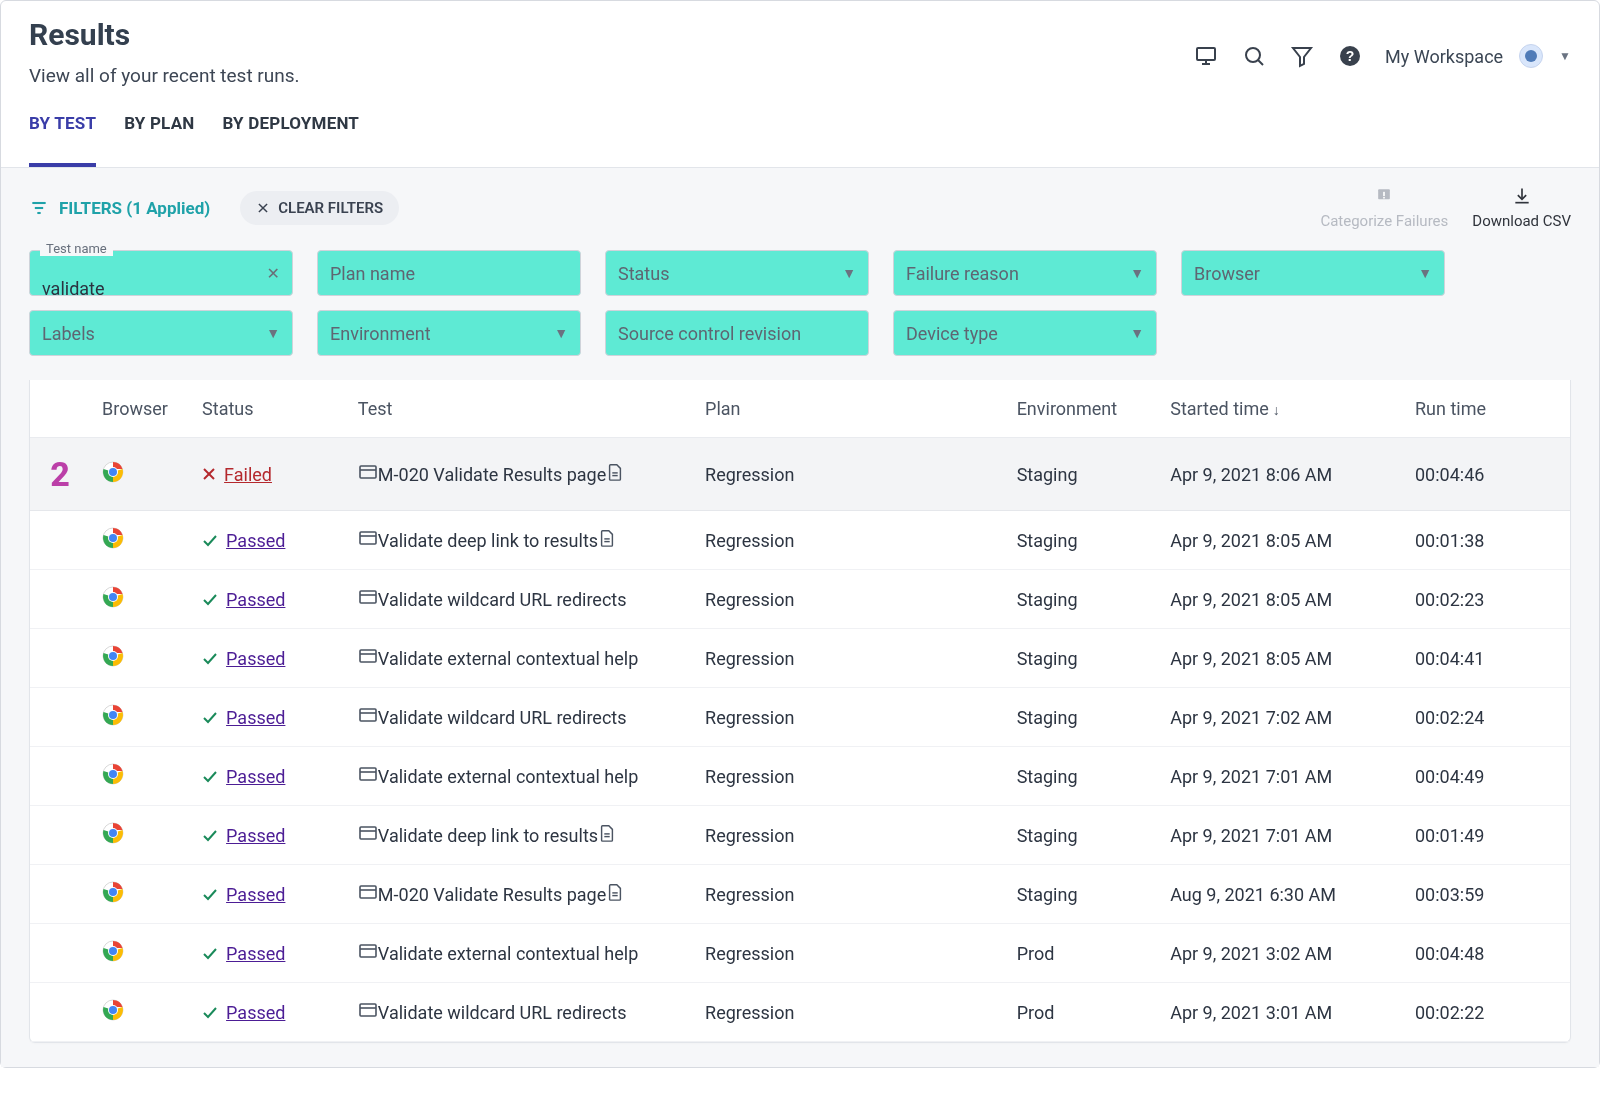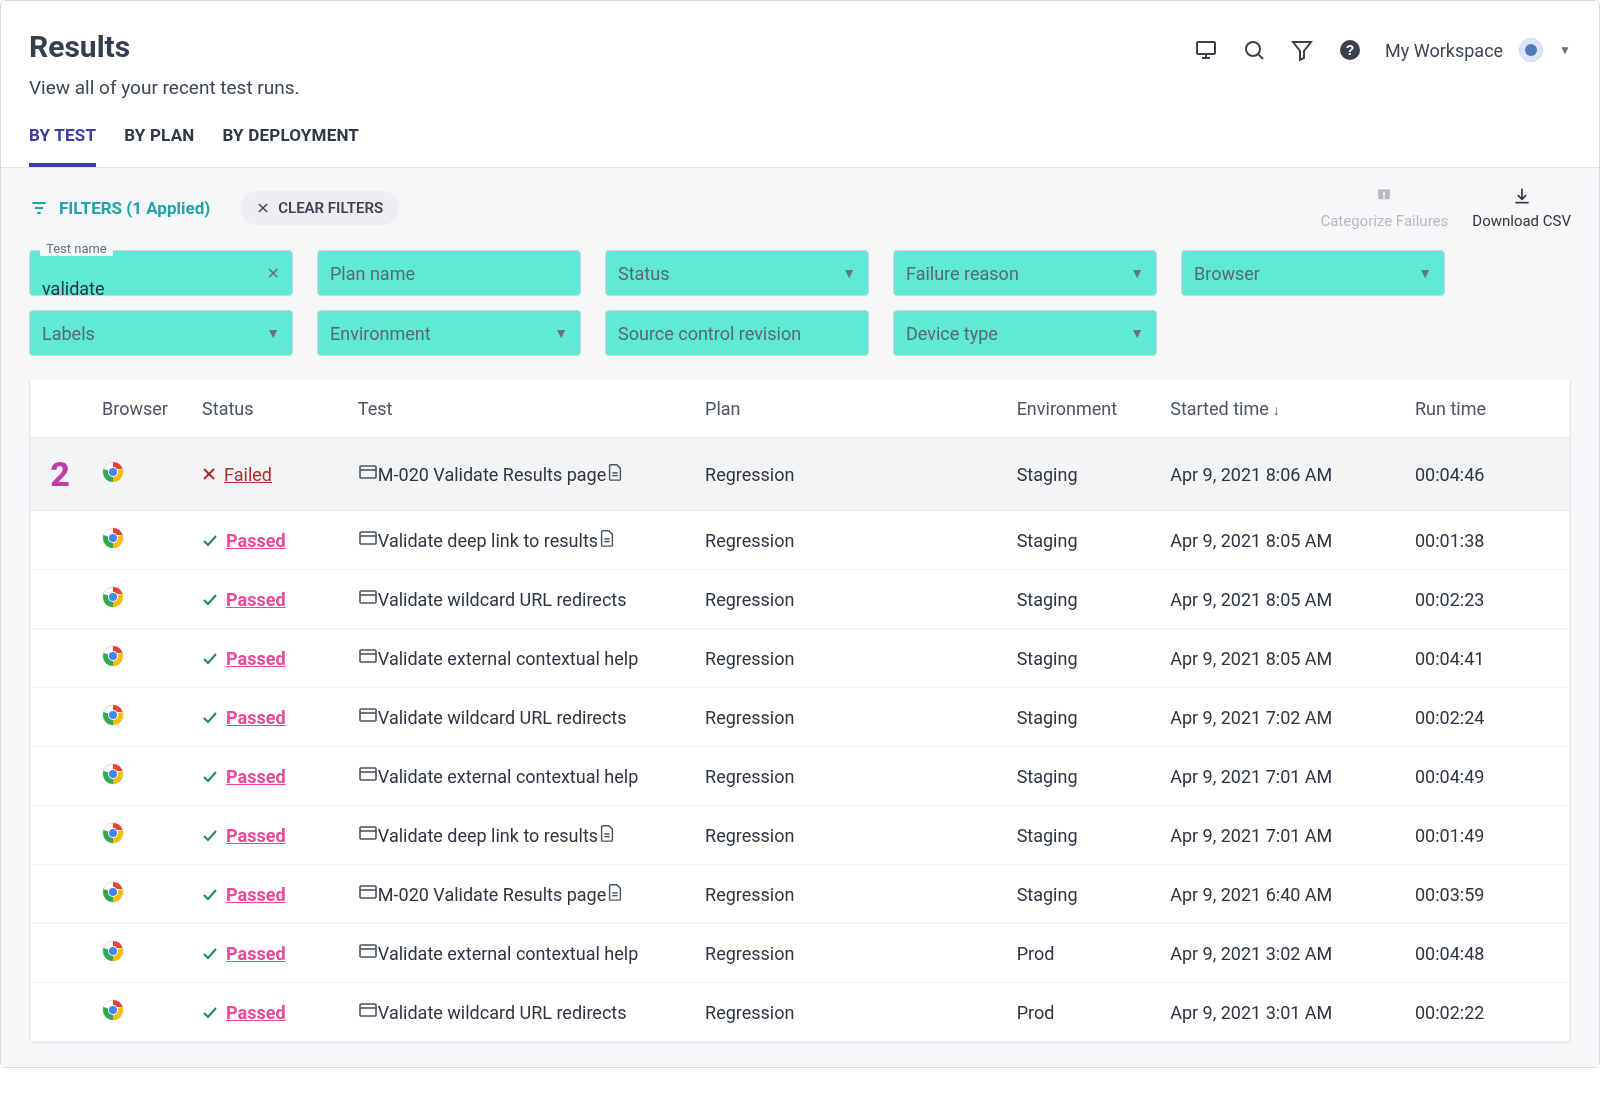--- a/index.html
+++ b/index.html
@@ -6,36 +6,36 @@
   body {
     font-family: -apple-system, BlinkMacSystemFont, "Segoe UI", Roboto, Helvetica, Arial, sans-serif;
     background: #fff;
     color: #2b3648;
     width: 1600px;
     height: 1113px;
     overflow: hidden;
   }
   .page { border: 1px solid #d7dae0; border-radius: 6px; }
   .header {
-    display: flex; align-items: flex-start; justify-content: space-between;
-    padding: 28px 28px 0 28px;
+    display: flex; align-items: center; justify-content: space-between;
+    padding: 16px 28px 0 28px;
   }
   .header-left h1 { font-size: 30px; font-weight: 700; color: #34404f; }
   .header-left .subtitle { margin-top: 12px; font-size: 19px; color: #3d4654; }
   .header-right { display: flex; align-items: center; gap: 22px; margin-top: 8px; }
   .icon-btn { width: 26px; height: 26px; display:inline-flex; align-items:center; justify-content:center; color:#39414d; cursor:pointer; }
   .workspace { display:flex; align-items:center; gap:16px; color:#3b4654; font-size:18px; cursor:pointer; }
   .avatar { width:24px; height:24px; border-radius:50%; background:#d9e6fb; display:inline-flex; align-items:center; justify-content:center; border:1px solid #c6d4ee;}
   .avatar-inner{ width:12px; height:12px; border-radius:50%; background:#4f7bb8;}
   .caret-down { font-size:12px; color:#6a7382; }
 
   .tabs {
     display:flex; gap:28px; padding: 26px 28px 0 28px; border-bottom:1px solid #e2e5ea;
   }
-  .tab { font-size:17px; font-weight:700; color:#2f3844; padding-bottom:18px; cursor:pointer; letter-spacing:0.2px;}
+  .tab { font-size:17px; font-weight:700; color:#2f3844; padding-bottom:30px; cursor:pointer; letter-spacing:0.2px;}
   .tab.active { color:#3a3da8; border-bottom:4px solid #3a3da8; }
 
   .toolbar-area { background:#f6f7f9; padding: 18px 28px 24px 28px; border-bottom: none; }
   .toolbar-top { display:flex; justify-content:space-between; align-items:center; }
   .filters-label { display:flex; align-items:center; gap:10px; color:#1fa2a9; font-weight:700; font-size:17px; cursor:pointer; }
   .filters-label svg { stroke:#1fa2a9; }
   .clear-chip {
     display:inline-flex; align-items:center; gap:8px;
     background:#eceef2; border-radius:20px; padding:8px 16px; margin-left:30px;
     color:#3a4250; font-weight:600; font-size:15px; cursor:pointer;
@@ -74,21 +74,21 @@
   .col-browser { width:84px; }
   .col-status { width:140px; }
   .col-test { width:312px; }
   .col-plan { width:280px; }
   .col-env { width:138px; }
   .col-time { width:220px; }
   .col-run { width:150px; }
 
   .status-link { text-decoration:underline; font-size:18px; cursor:pointer; }
   .status-failed { color:#b4282d; }
-  .status-passed { color:#ec4899;font-weight:bold; }
+  .status-passed { color:#4c1d95; }
   .status-wrap { display:flex; align-items:center; gap:8px;}
   .test-wrap { display:flex; align-items:center; overflow:hidden; white-space:nowrap;}
   .test-name { overflow:hidden; text-overflow:ellipsis; }
   .doc-icon { flex:0 0 auto; color:#4b5462;}
   .marker-2 { color:#bb3fa8; font-weight:800; font-size:34px; }
   .sort-arrow { font-size:14px; margin-left:4px; }
   .chrome-circle { width:22px; height:22px; display:inline-block; }
 </style>
 </head>
 <body>
@@ -448,21 +448,21 @@
                       <use href="#window-icon"></use>
                     </svg></span>
                   <span class="test-name">M-020 Validate Results page</span>
                   <span class="doc-icon"><svg width="18" height="20" viewBox="0 0 20 20">
                       <use href="#doc-icon"></use>
                     </svg></span>
                 </div>
               </td>
               <td class="col-plan">Regression</td>
               <td class="col-env">Staging</td>
-              <td class="col-time">Apr 9, 2021 6:40 AM</td>
+              <td class="col-time">Aug 9, 2021 6:30 AM</td>
               <td class="col-run">00:03:59</td>
             </tr>
             <tr>
               <td class="col-marker"></td>
               <td class="col-browser"><span class="chrome-circle"><svg width="22" height="22" viewBox="0 0 22 22">
                     <use href="#chrome-icon"></use>
                   </svg></span></td>
               <td class="col-status">
                 <span class="status-wrap">
                   <span><svg width="16" height="14" viewBox="0 0 16 14">

